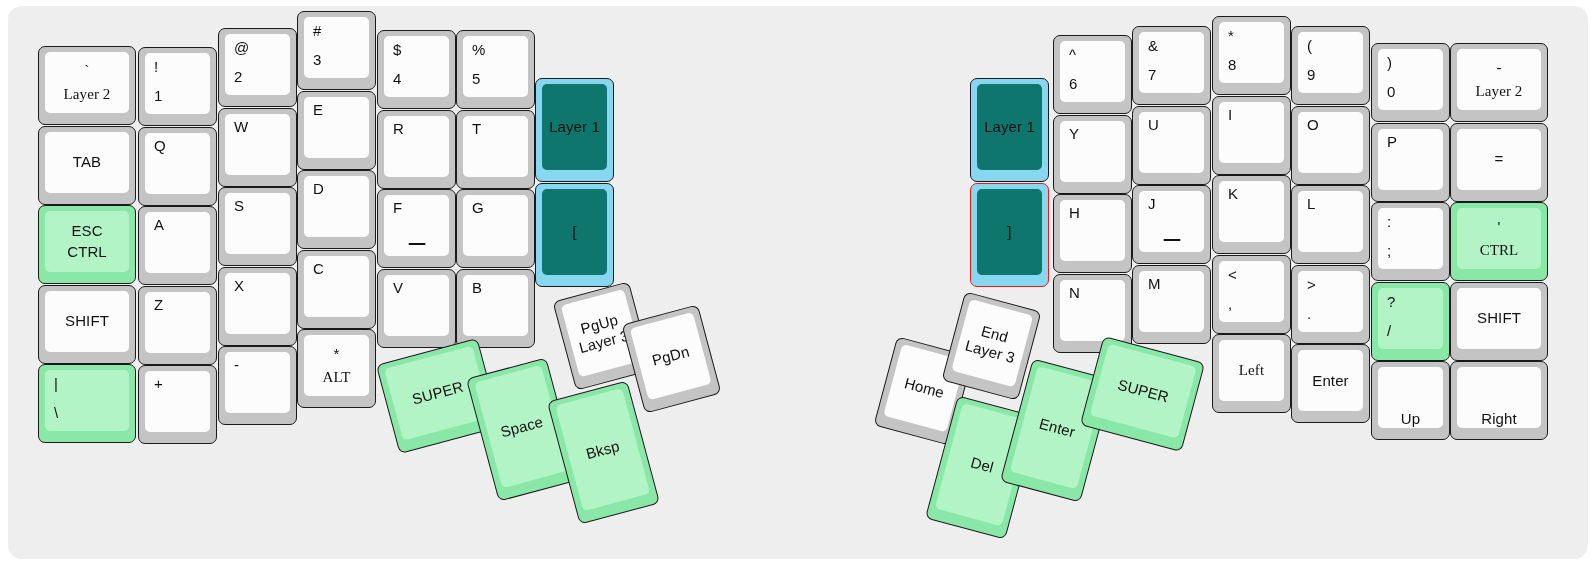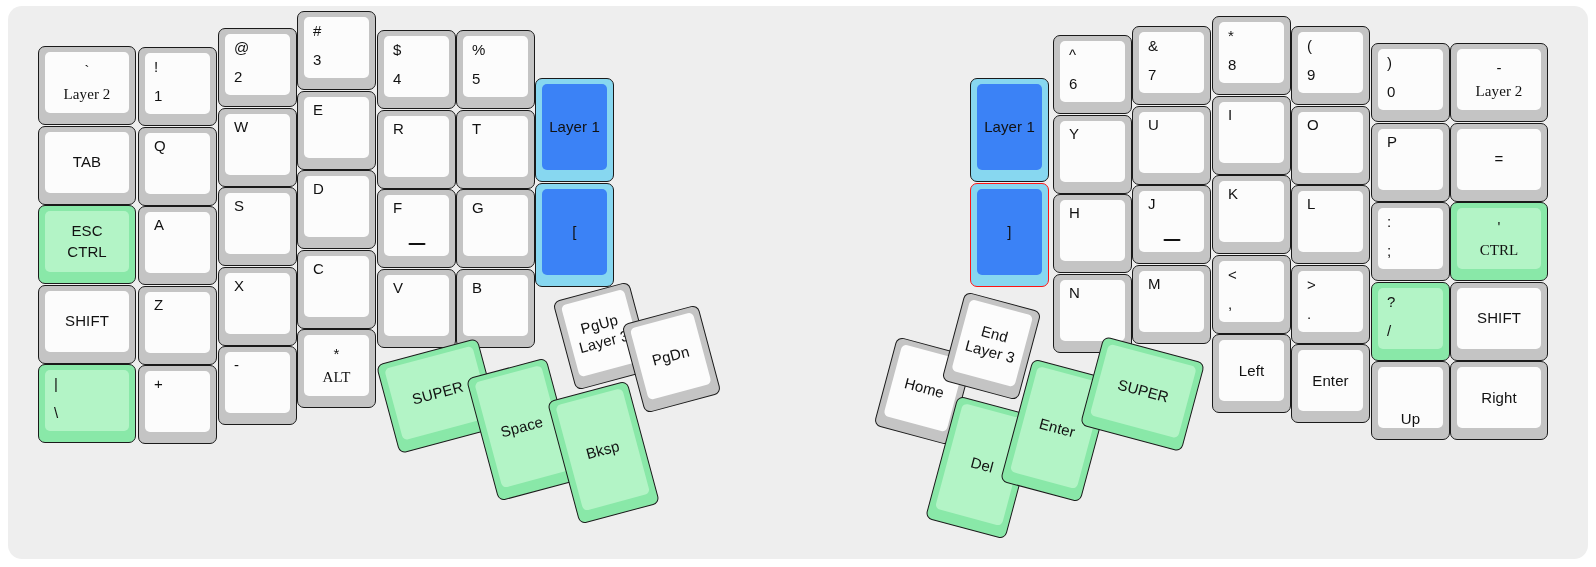--- a/index.html
+++ b/index.html
@@ -57,21 +57,21 @@
   .k-alpha .cap{
     align-items:flex-start;
     justify-content:flex-start;
     padding:4px 0 0 9px;
   }
   .k-alpha .legend{text-align:left;}
   
   .c-green{background:#89e8a8;}
   .c-green .cap{background:#b3f4c6;}
   .c-cyan{background:#87d7f0;}
-  .c-cyan .cap{background:#3b82f6;}
+  .c-cyan .cap{background:#0f766e;}
   .c-grey{background:#c4c4c4;}
   .sel{border-color:#ff1414;}
   
   .homing{
     position:absolute;
     width:17px;height:2.5px;
     background:#111;
     border-radius:1px;
     left:50%;
     transform:translateX(-50%);
@@ -345,21 +345,21 @@
             <div class="legend">K</div>
           </div>
         </div>
         <div class="key c-grey k-num" style="left: 1204px; top: 248.5px; width: 79px; height: 79px;">
           <div class="cap">
             <div class="legend">&lt;</div>
             <div class="legend">,</div>
           </div>
         </div>
         <div class="key c-grey" style="left: 1204px; top: 328px; width: 79px; height: 79px;">
-          <div class="cap" style="justify-content: center;">
+          <div class="cap" style="justify-content: center; font-family: Liberation Serif, serif;">
             <div class="legend">Left</div>
           </div>
         </div>
         <div class="key c-grey k-num" style="left: 1283px; top: 20px; width: 79px; height: 79px;">
           <div class="cap">
             <div class="legend">(</div>
             <div class="legend">9</div>
           </div>
         </div>
         <div class="key c-grey k-alpha" style="left: 1283px; top: 99.5px; width: 79px; height: 79px;">
@@ -427,21 +427,21 @@
             <div class="legend lbl-top">'</div>
             <div class="legend lbl-bot">CTRL</div>
           </div>
         </div>
         <div class="key c-grey" style="left: 1442px; top: 275.5px; width: 98px; height: 79px;">
           <div class="cap" style="justify-content: center;">
             <div class="legend">SHIFT</div>
           </div>
         </div>
         <div class="key c-grey" style="left: 1442px; top: 355px; width: 98px; height: 79px;">
-          <div class="cap" style="justify-content: center;">
+          <div class="cap" style="justify-content: flex-end;">
             <div class="legend">Right</div>
           </div>
         </div>
         <div class="key rot c-grey" style="left: 876px; top: 339px; width: 79px; height: 92px; transform: rotate(15deg);">
           <div class="cap" style="justify-content: center;">
             <div class="legend">Home</div>
           </div>
         </div>
         <div class="key rot c-grey" style="left: 944px; top: 294px; width: 79px; height: 92px; transform: rotate(15deg);">
           <div class="cap" style="justify-content: center;">

